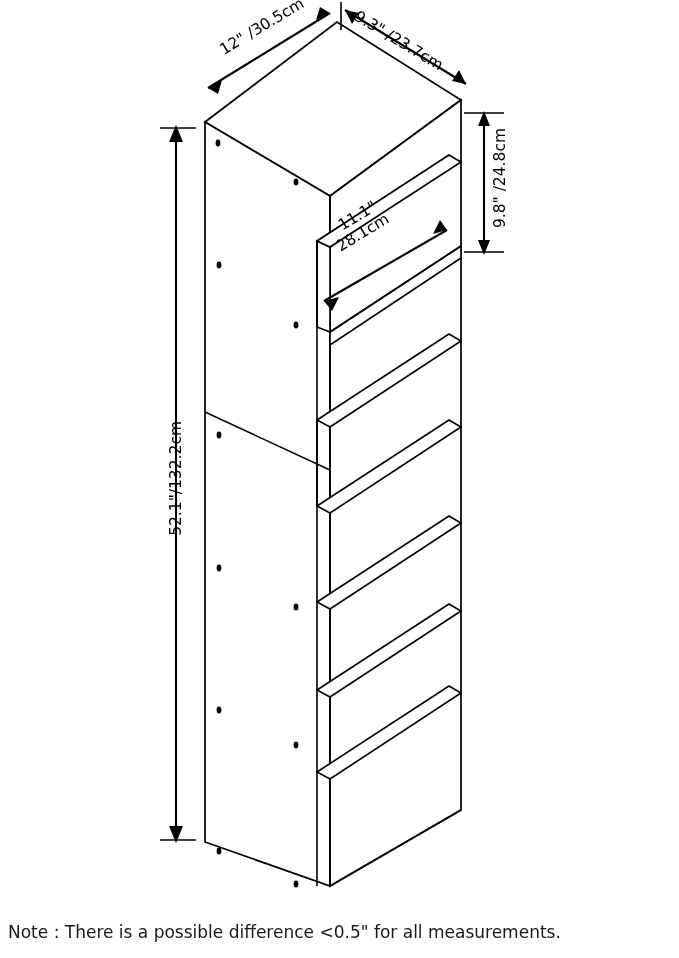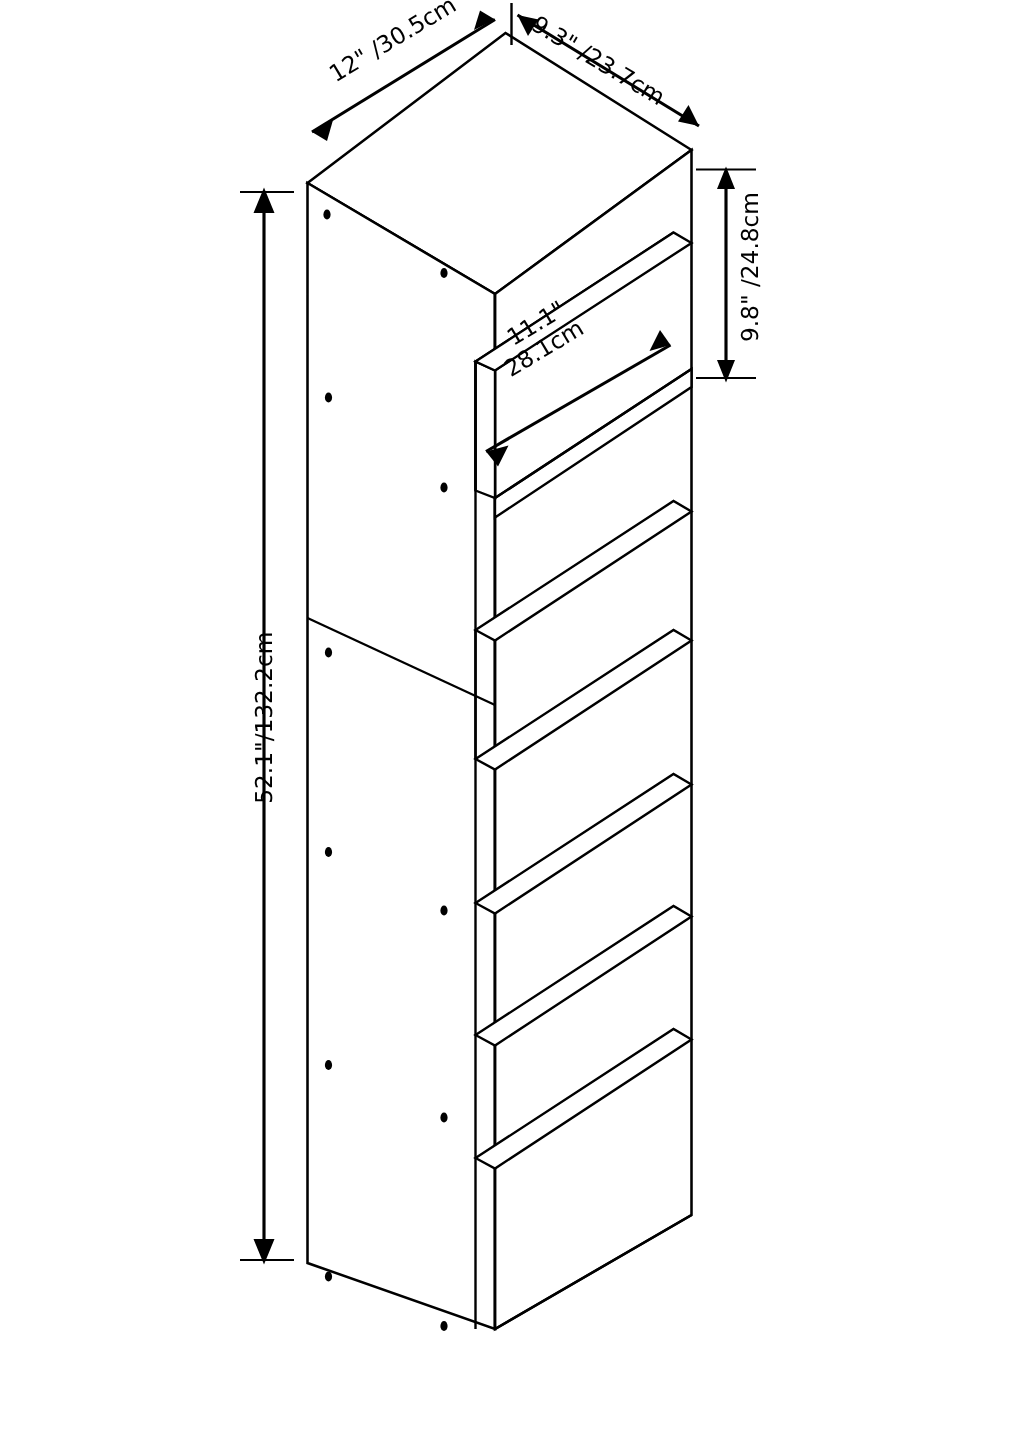--- a/index.html
+++ b/index.html
@@ -179,14 +179,15 @@
 
   <div class="dim-label" id="label-shelf">
     <span class="l1">11.1"</span>
     <span class="l2">28.1cm</span>
   </div>
 
   <div class="dim-label" id="label-cube-h">9.8" /24.8cm</div>
 
   <div class="dim-label" id="label-total-h">52.1"/132.2cm</div>
 
+  <div id="note">Note : There is a possible difference &lt;0.5" for all measurements.</div>
 
 </div>
 
 </body></html>

